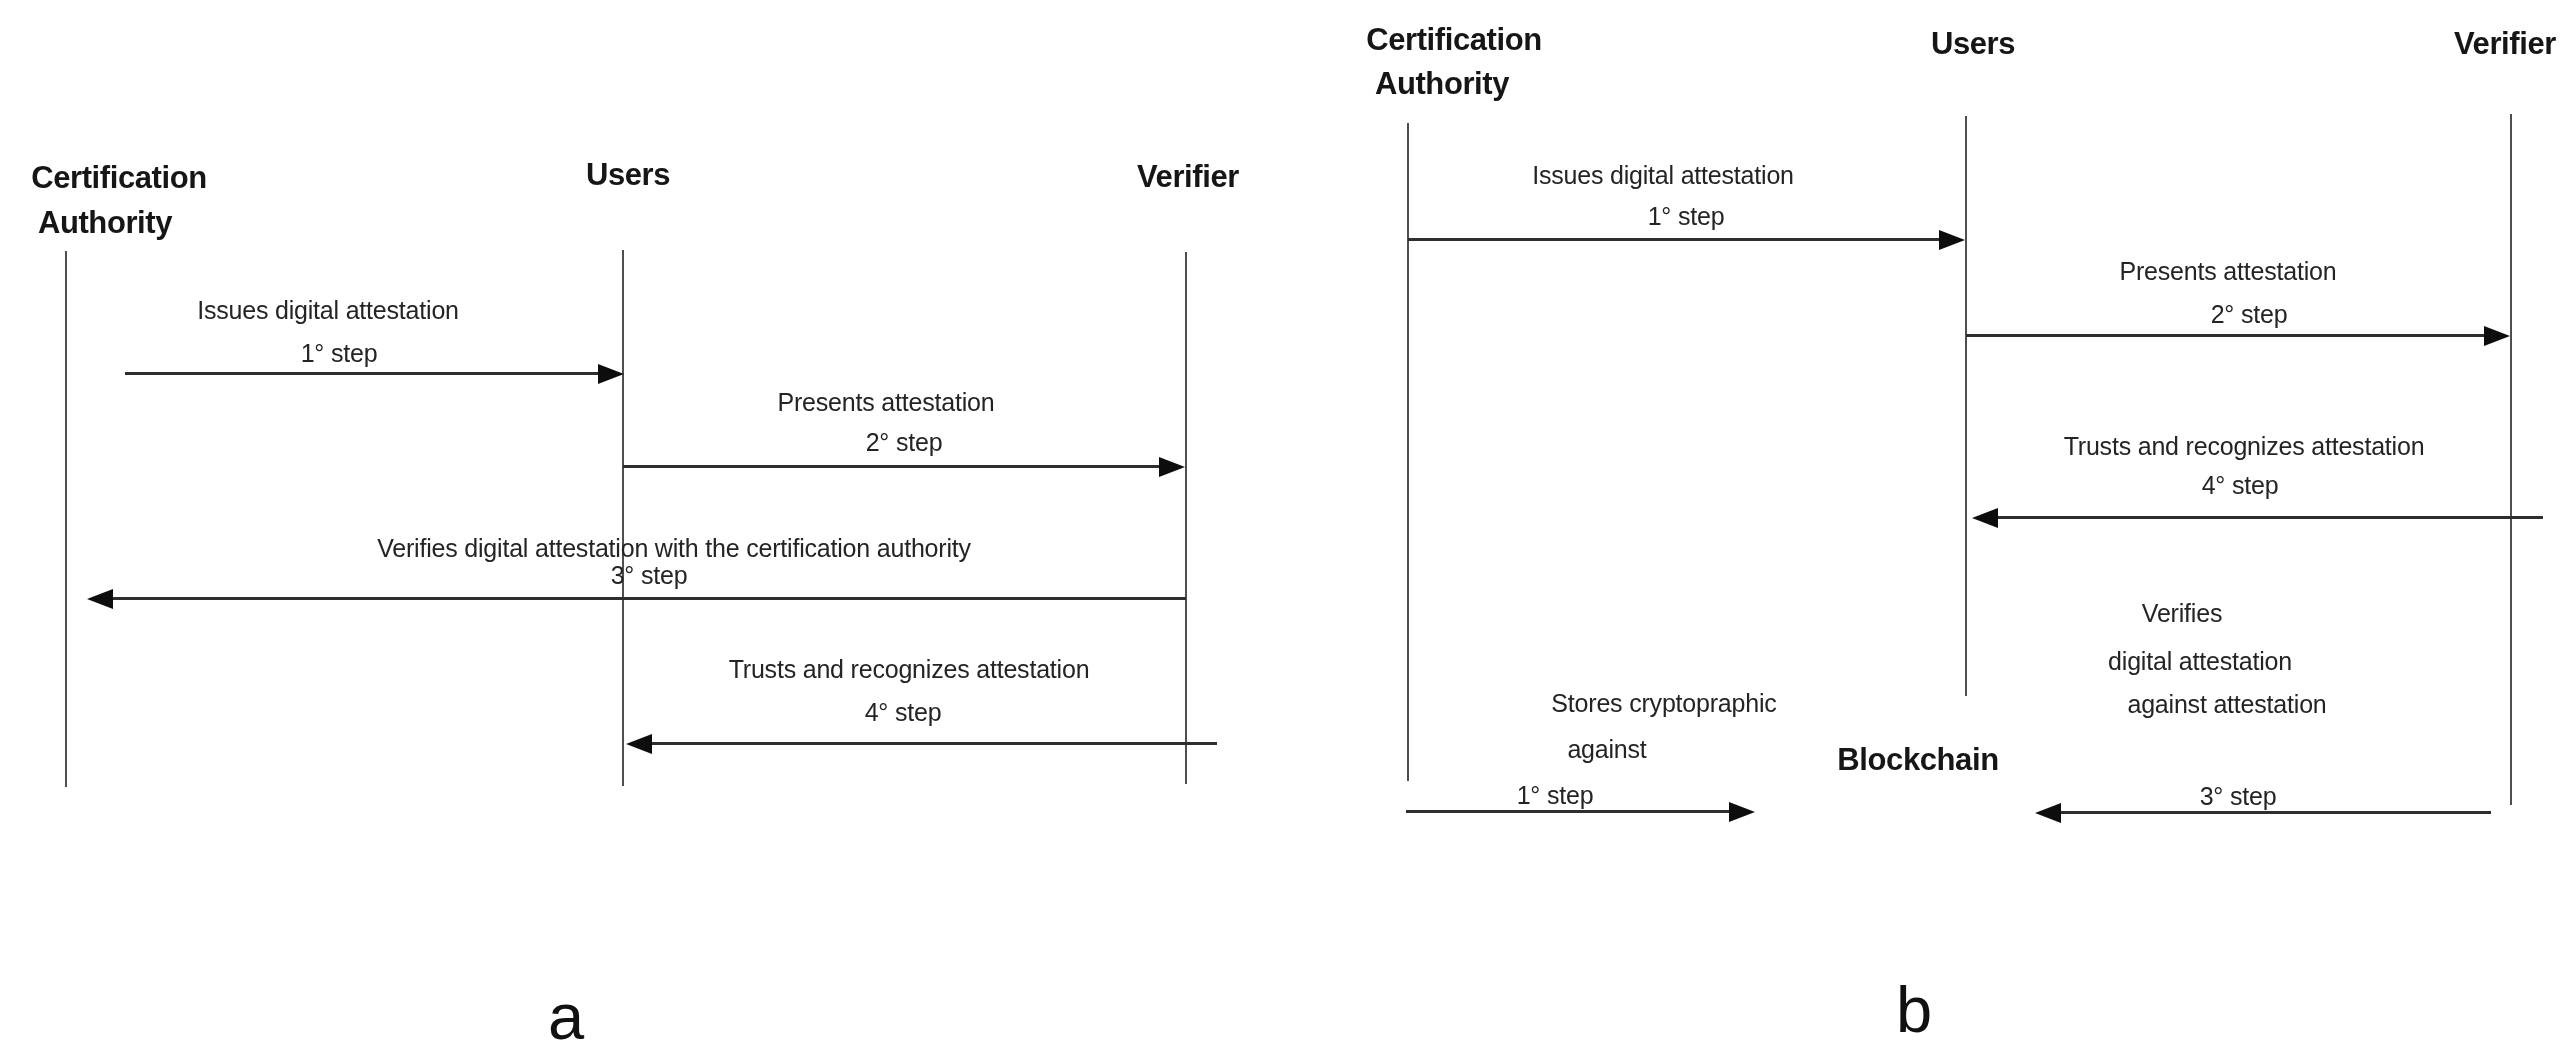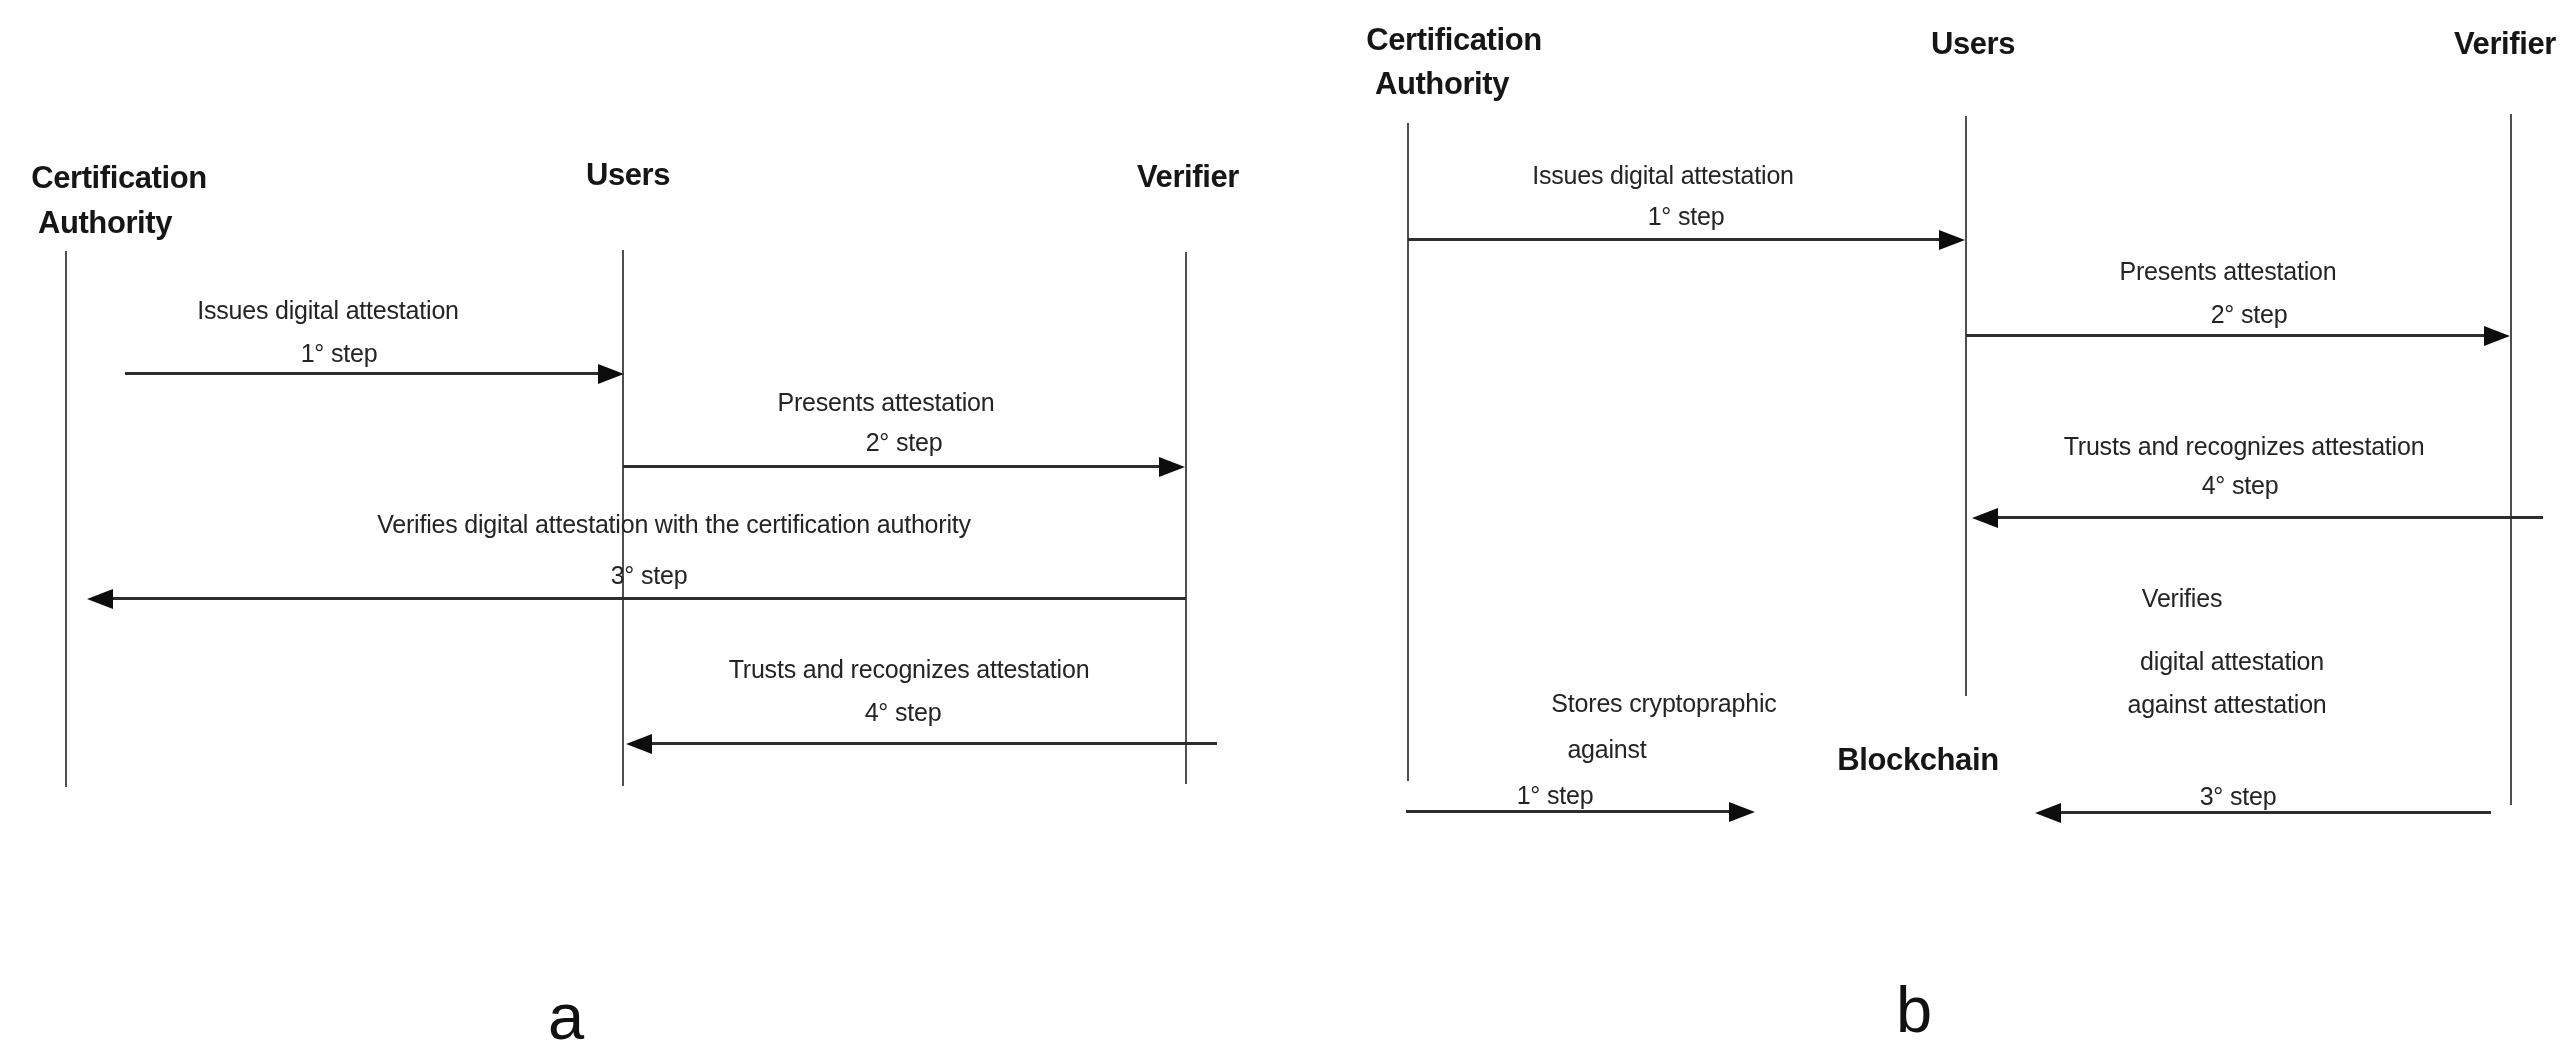--- a/index.html
+++ b/index.html
@@ -73,21 +73,21 @@
     <div class="arrow" style="left:125px; top:372px; width:474px;">
       <span class="head-r"></span>
     </div>
 
     <div class="msg-text" style="left:886px; top:402px;">Presents attestation</div>
     <div class="msg-text" style="left:904px; top:442px;">2° step</div>
     <div class="arrow" style="left:623px; top:465px; width:537px;">
       <span class="head-r"></span>
     </div>
 
-    <div class="msg-text" style="left:674px; top:524px;">Verifies digital attestation with the certification authority</div>
+    <div class="msg-text" style="left:674px; top:548px;">Verifies digital attestation with the certification authority</div>
     <div class="msg-text" style="left:649px; top:575px;">3° step</div>
     <div class="arrow" style="left:112px; top:597px; width:1074px;">
       <span class="head-l"></span>
     </div>
 
     <div class="msg-text" style="left:909px; top:669px;">Trusts and recognizes attestation</div>
     <div class="msg-text" style="left:903px; top:712px;">4° step</div>
     <div class="arrow" style="left:651px; top:742px; width:566px;">
       <span class="head-l"></span>
     </div>
@@ -117,22 +117,22 @@
     <div class="arrow" style="left:1966px; top:334px; width:519px;">
       <span class="head-r"></span>
     </div>
 
     <div class="msg-text" style="left:2244px; top:446px;">Trusts and recognizes attestation</div>
     <div class="msg-text" style="left:2240px; top:485px;">4° step</div>
     <div class="arrow" style="left:1997px; top:516px; width:546px;">
       <span class="head-l"></span>
     </div>
 
-    <div class="msg-text" style="left:2182px; top:598px;">Verifies</div>
-    <div class="msg-text" style="left:2200px; top:661px;margin-left:32px;">digital attestation</div>
+    <div class="msg-text" style="left:2182px; top:613px;">Verifies</div>
+    <div class="msg-text" style="left:2200px; top:661px;">digital attestation</div>
     <div class="msg-text" style="left:2227px; top:704px;">against attestation</div>
 
     <div class="msg-text" style="left:1664px; top:703px;">Stores cryptopraphic</div>
     <div class="msg-text" style="left:1607px; top:749px;">against</div>
     <div class="msg-text" style="left:1555px; top:795px;">1° step</div>
     <div class="arrow" style="left:1406px; top:810px; width:324px;">
       <span class="head-r"></span>
     </div>
 
     <div class="actor" style="left:1918px; top:760px;">Blockchain</div>

